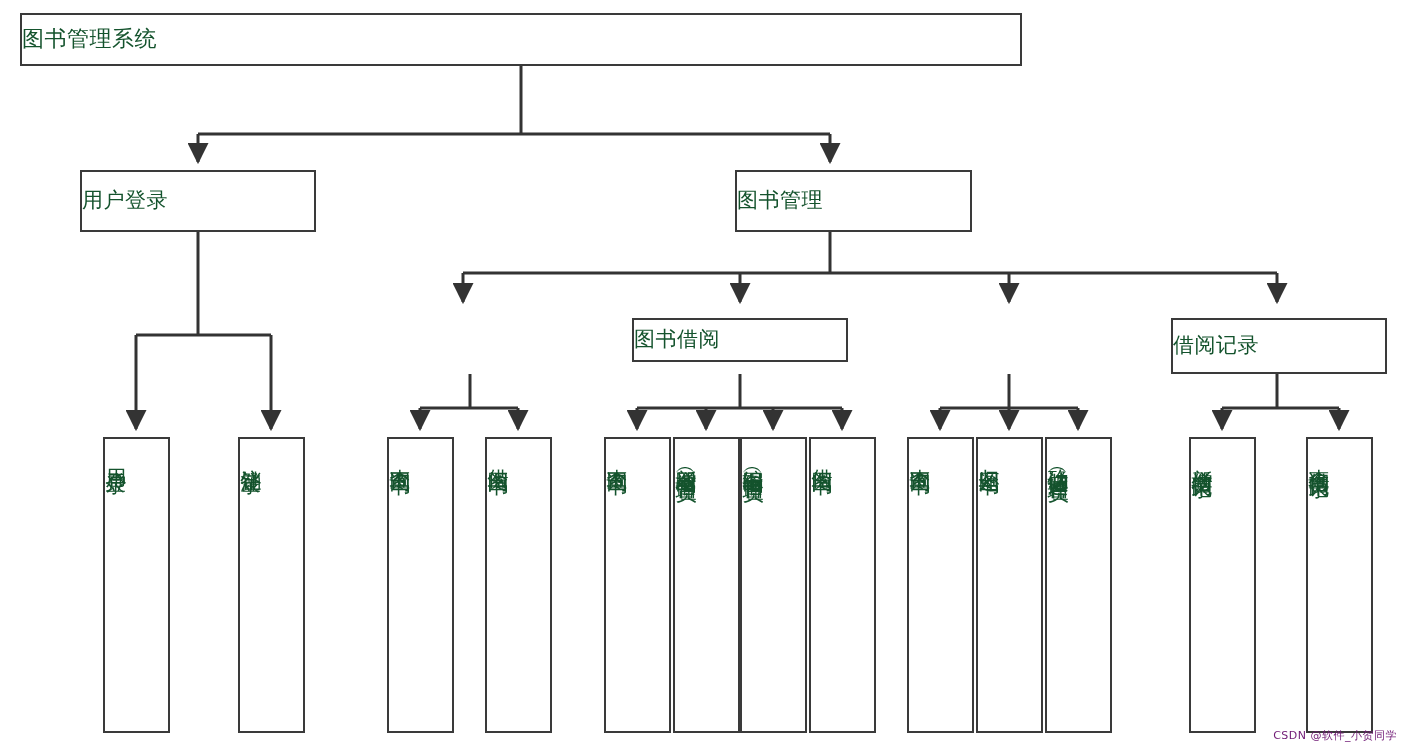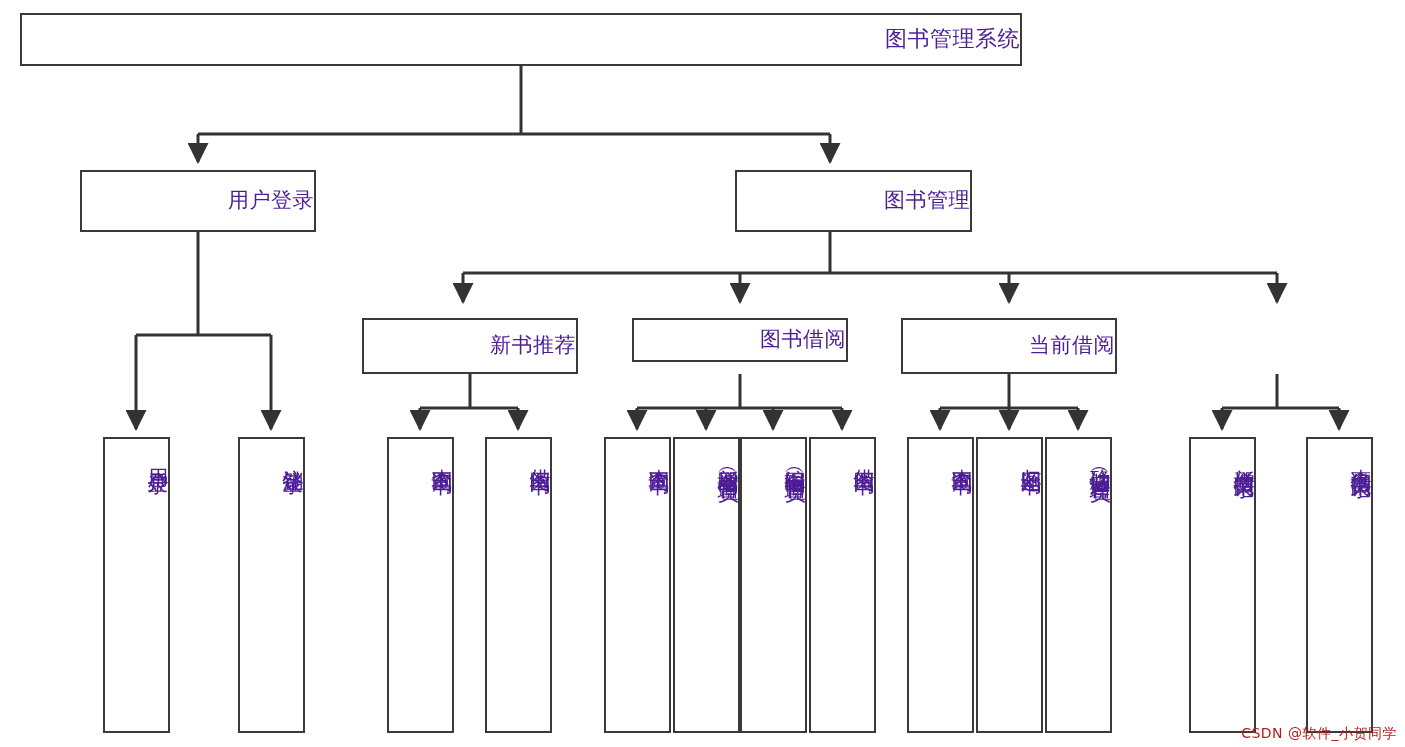--- a/index.html
+++ b/index.html
@@ -26,22 +26,22 @@
     height: 747px;
     pointer-events: none;
   }
   .node {
     position: absolute;
     box-sizing: border-box;
     background: #ffffff;
     border: 2px solid #3a3a3a;
     display: flex;
     align-items: center;
-    justify-content: flex-end;
-    color: #4c1d95;
+    justify-content: flex-start;
+    color: #14532d;
     z-index: 2;
   }
   .node .label {
     display: block;
     text-align: center;
     line-height: 1.12;
     white-space: nowrap;
   }
   
   .node.h .label {
@@ -61,22 +61,22 @@
     text-orientation: upright;
     font-size: 21px;
     line-height: 1.0;
     letter-spacing: 2px;
     white-space: nowrap;
   }
   .watermark {
     position: absolute;
     right: 8px;
     bottom: 4px;
-    font-size: 14px;
-    color: #b91c1c;
+    font-size: 11px;
+    color: #701a75;
     letter-spacing: 0.5px;
     z-index: 3;
     white-space: nowrap;
   }
 </style>
 </head>
 <body>
 
 <div id="canvas">
 
@@ -134,28 +134,25 @@
     <span class="label">图书管理系统</span>
   </div>
 
   <div class="node h" style="left:80px; top:170px; width:236px; height:62px;">
     <span class="label">用户登录</span>
   </div>
   <div class="node h" style="left:711px; top:170px; width:237px; height:62px;margin-left:24px;">
     <span class="label">图书管理</span>
   </div>
 
-  <div class="node h" style="left:362px; top:318px; width:216px; height:56px;">
-    <span class="label">新书推荐</span>
-  </div>
   <div class="node h" style="left:632px; top:318px; width:216px; height:44px;">
     <span class="label">图书借阅</span>
   </div>
-  <div class="node h" style="left:901px; top:318px; width:216px; height:56px;">
-    <span class="label">当前借阅</span>
+  <div class="node h" style="left:1171px; top:318px; width:216px; height:56px;">
+    <span class="label">借阅记录</span>
   </div>
 
   <div class="node v" style="left:103px; top:437px; width:67px; height:296px;">
     <span class="label">用户登录</span>
   </div>
   <div class="node v" style="left:238px; top:437px; width:67px; height:296px;">
     <span class="label">注销登录</span>
   </div>
 
   <div class="node v" style="left:387px; top:437px; width:67px; height:296px;">

